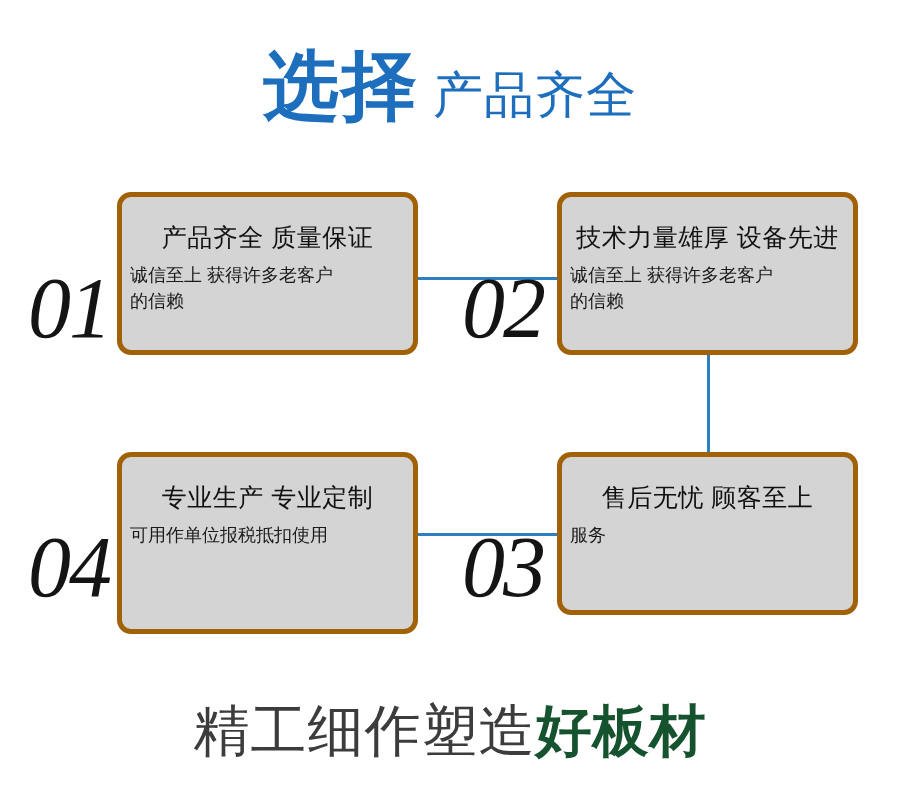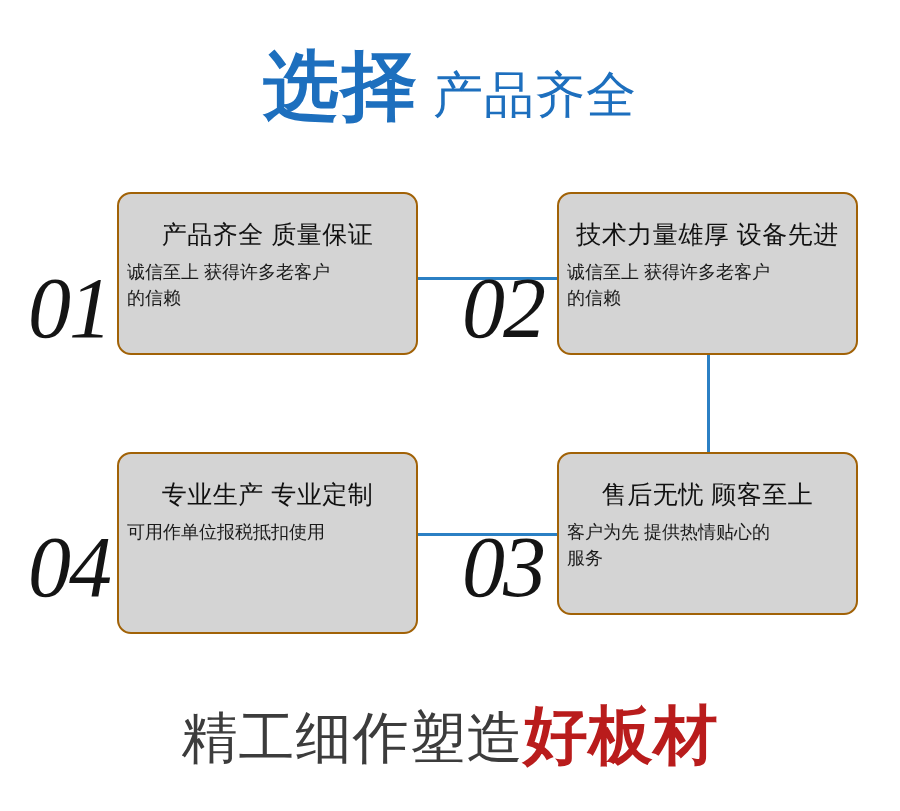--- a/index.html
+++ b/index.html
@@ -65,21 +65,21 @@
   .num-01 { left: 28px;  top: 265px; }
   .num-02 { left: 462px; top: 265px; }
   .num-04 { left: 28px;  top: 524px; }
   .num-03 { left: 462px; top: 524px; }
 
   
   .card {
     position: absolute;
     box-sizing: border-box;
     background: #D4D4D4;
-    border: 2px solid #a16207;
+    border: 5px solid #a16207;
     border-radius: 14px;
     padding: 0;
   }
   .card-1 { left: 117px; top: 192px; width: 301px; height: 163px; }
   .card-2 { left: 557px; top: 192px; width: 301px; height: 163px; }
   .card-4 { left: 117px; top: 452px; width: 301px; height: 182px; }
   .card-3 { left: 557px; top: 452px; width: 301px; height: 163px; }
 
   .card-inner {
     position: absolute;
@@ -118,23 +118,23 @@
     line-height: 1;
   }
   .tagline-a {
     font-size: 56px;
     font-weight: normal;
     color: #3C3C3C;
     letter-spacing: 1px;
     vertical-align: baseline;
   }
   .tagline-b {
-    font-size: 64px;
+    font-size: 56px;
     font-weight: bold;
-    color: #b91c1c;
+    color: #14532d;
     letter-spacing: 1px;
     vertical-align: baseline;
   }
 </style>
 </head>
 <body>
 
 <div class="header">
   <span class="header-main">选择</span><span class="header-sub">产品齐全</span>
 </div>
@@ -174,21 +174,20 @@
     <div class="card-body">
       <div>可用作单位报税抵扣使用</div>
     </div>
   </div>
 </div>
 
 <div class="card card-3">
   <div class="card-inner">
     <div class="card-title">售后无忧 顾客至上</div>
     <div class="card-body">
-      <div>客户为先 提供热情贴心的</div>
       <div>服务</div>
     </div>
   </div>
 </div>
 
 <div class="tagline">
   <span class="tagline-a">精工细作塑造</span><span class="tagline-b">好板材</span>
 </div>
 
 </body></html>

